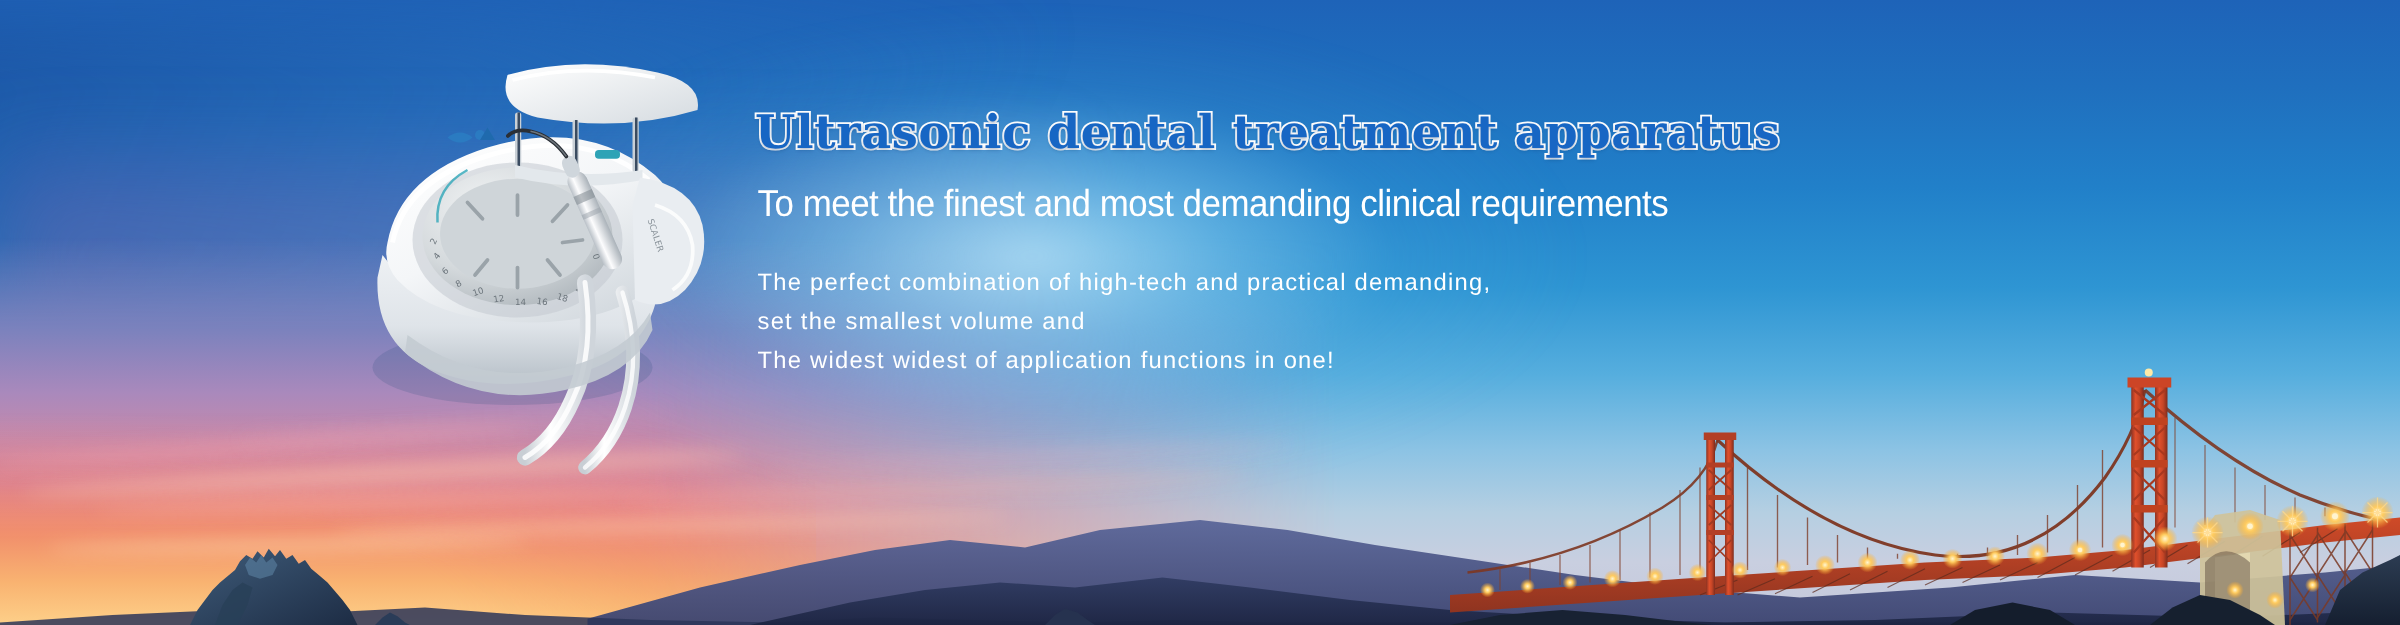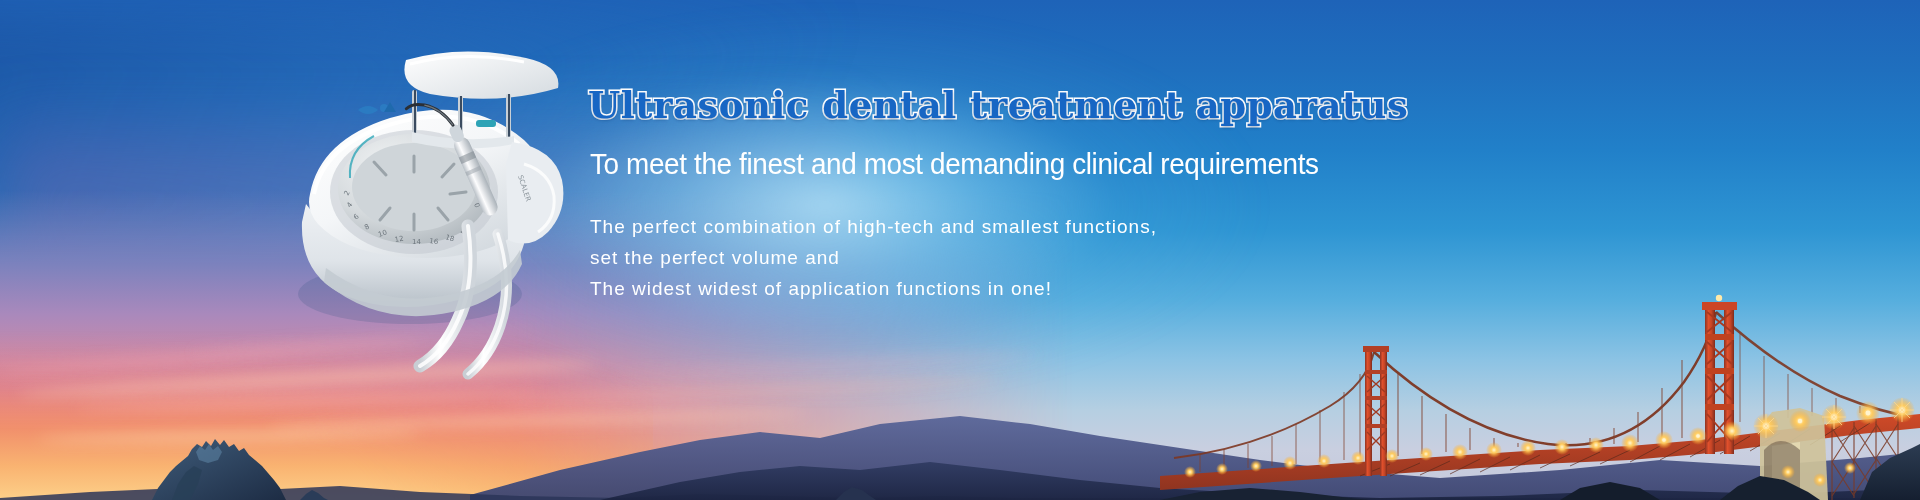--- a/index.html
+++ b/index.html
@@ -93,21 +93,21 @@
   }
   .bridge svg{display:block;width:100%;height:100%;}
 
   
   .product{
     position:absolute;left:262px;top:44px;width:330px;height:340px;
   }
   .product svg{display:block;width:100%;height:100%;}
 
   
-  .copy{position:absolute;left:588px;top:86px;width:720px;}
+  .copy{position:absolute;left:604px;top:86px;width:720px;}
 
   .headline{
     margin:0;
     font-family:"DejaVu Serif", serif;
     font-weight:bold;
     font-size:37px;
     line-height:1.06;
     letter-spacing:.5px;
     color:#1766c4;
     -webkit-text-stroke:3px #ffffff;
@@ -485,20 +485,20 @@
     </svg>
   </div>
 
   <div class="copy">
 
     <h1 class="headline">Ultrasonic dental treatment apparatus</h1>
 
     <p class="subhead">To meet the finest and most demanding clinical requirements</p>
 
     <div class="bodylines">
-      <div>The perfect combination of high-tech and smallest functions,</div>
-      <div>set the perfect volume and</div>
+      <div>The perfect combination of high-tech and practical demanding,</div>
+      <div>set the smallest volume and</div>
       <div>The widest widest of application functions in one!</div>
     </div>
 
   </div>
 
 </div>
 
 </body></html>

